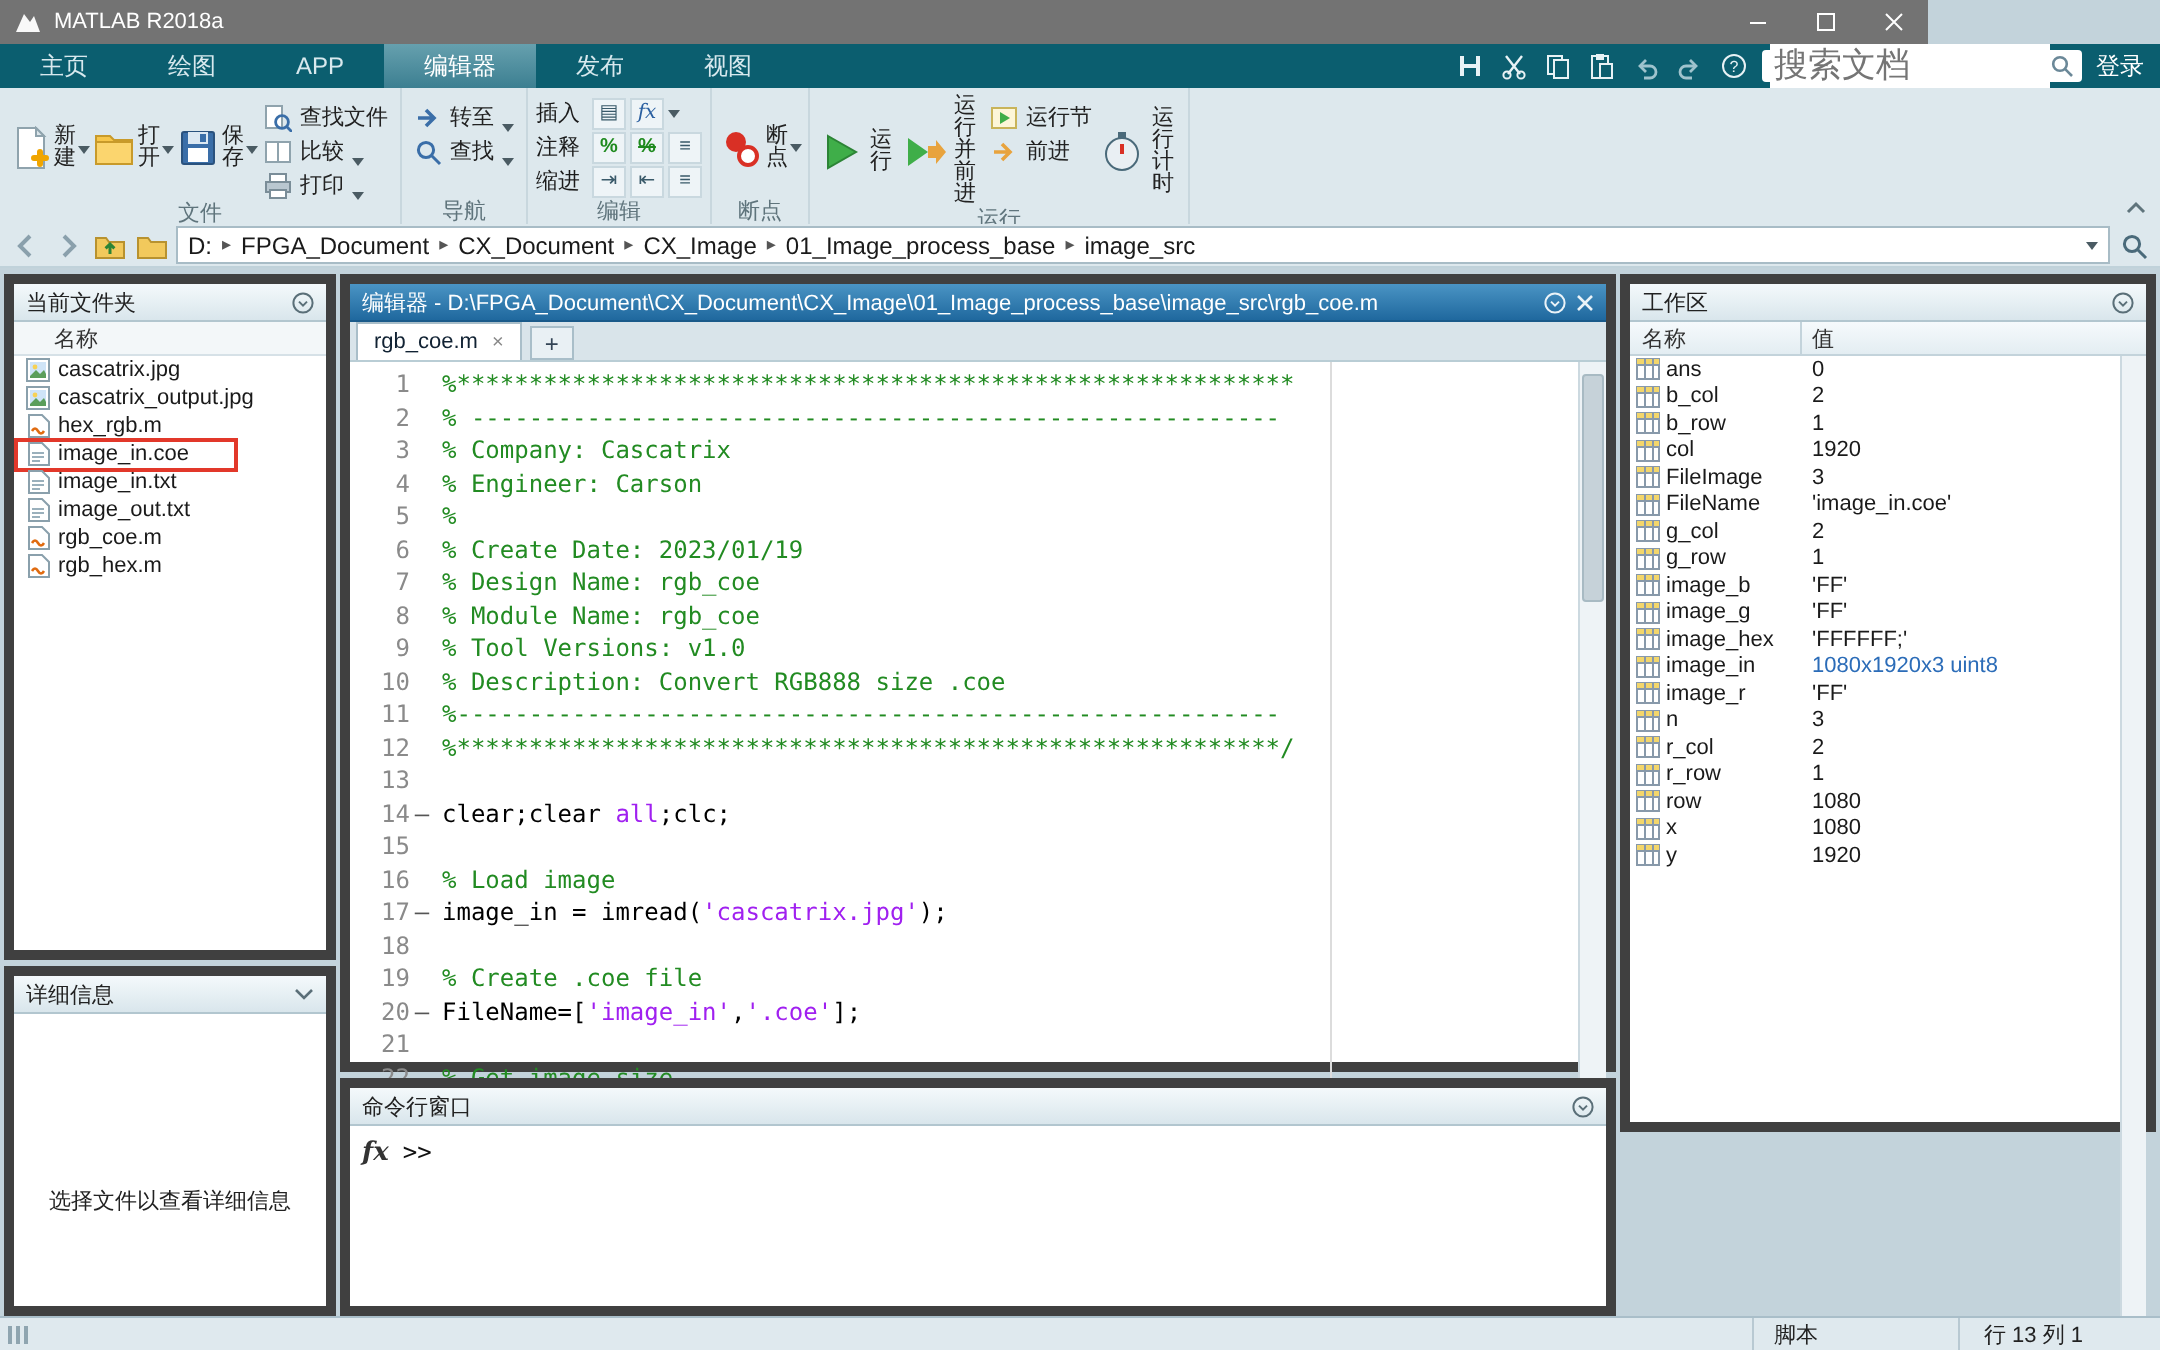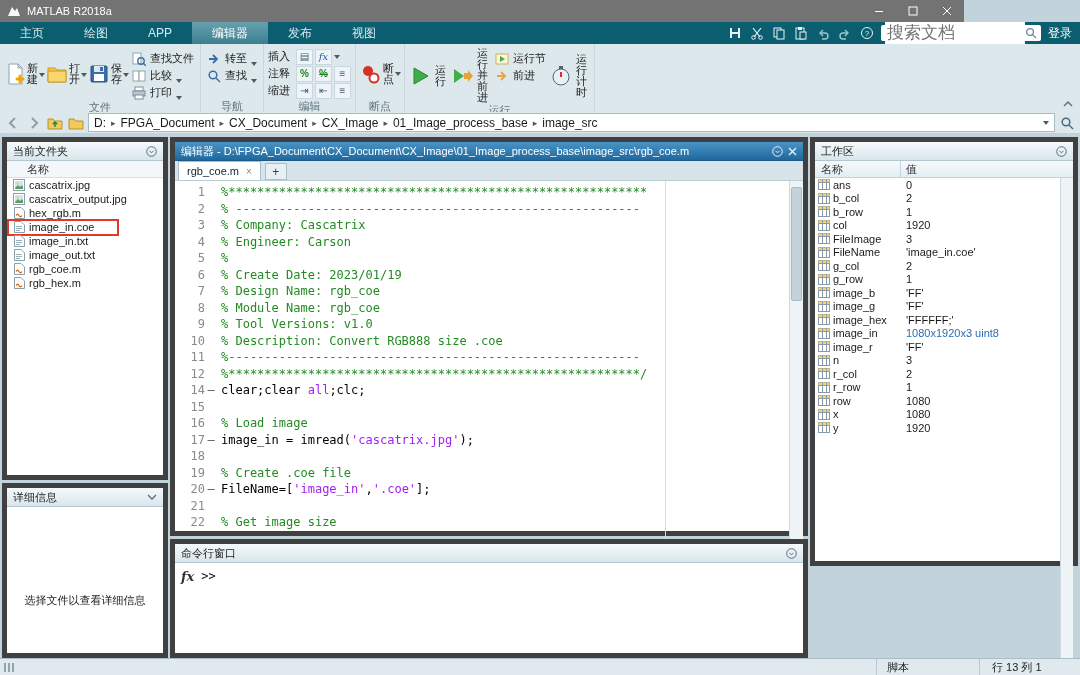--- a/index.html
+++ b/index.html
@@ -608,20 +608,21 @@
         <div class="cline"><span class="ln">3</span><span class="lnd"></span><span class="ltx"><span class="tok-c">% Company: Cascatrix</span></span></div>
         <div class="cline"><span class="ln">4</span><span class="lnd"></span><span class="ltx"><span class="tok-c">% Engineer: Carson</span></span></div>
         <div class="cline"><span class="ln">5</span><span class="lnd"></span><span class="ltx"><span class="tok-c">%</span></span></div>
         <div class="cline"><span class="ln">6</span><span class="lnd"></span><span class="ltx"><span class="tok-c">% Create Date: 2023/01/19</span></span></div>
         <div class="cline"><span class="ln">7</span><span class="lnd"></span><span class="ltx"><span class="tok-c">% Design Name: rgb_coe</span></span></div>
         <div class="cline"><span class="ln">8</span><span class="lnd"></span><span class="ltx"><span class="tok-c">% Module Name: rgb_coe</span></span></div>
         <div class="cline"><span class="ln">9</span><span class="lnd"></span><span class="ltx"><span class="tok-c">% Tool Versions: v1.0</span></span></div>
         <div class="cline"><span class="ln">10</span><span class="lnd"></span><span class="ltx"><span class="tok-c">% Description: Convert RGB888 size .coe</span></span></div>
         <div class="cline"><span class="ln">11</span><span class="lnd"></span><span class="ltx"><span class="tok-c">%---------------------------------------------------------</span></span></div>
         <div class="cline"><span class="ln">12</span><span class="lnd"></span><span class="ltx"><span class="tok-c">%*********************************************************/</span></span></div>
+        <div class="cline"><span class="ln">13</span><span class="lnd"></span><span class="ltx"></span></div>
         <div class="cline"><span class="ln">14</span><span class="lnd">–</span><span class="ltx"><span class="tok-k">clear;clear </span><span class="tok-s">all</span><span class="tok-k">;clc;</span></span></div>
         <div class="cline"><span class="ln">15</span><span class="lnd"></span><span class="ltx"></span></div>
         <div class="cline"><span class="ln">16</span><span class="lnd"></span><span class="ltx"><span class="tok-c">% Load image</span></span></div>
         <div class="cline"><span class="ln">17</span><span class="lnd">–</span><span class="ltx"><span class="tok-k">image_in = imread(</span><span class="tok-s">'cascatrix.jpg'</span><span class="tok-k">);</span></span></div>
         <div class="cline"><span class="ln">18</span><span class="lnd"></span><span class="ltx"></span></div>
         <div class="cline"><span class="ln">19</span><span class="lnd"></span><span class="ltx"><span class="tok-c">% Create .coe file</span></span></div>
         <div class="cline"><span class="ln">20</span><span class="lnd">–</span><span class="ltx"><span class="tok-k">FileName=[</span><span class="tok-s">'image_in'</span><span class="tok-k">,</span><span class="tok-s">'.coe'</span><span class="tok-k">];</span></span></div>
         <div class="cline"><span class="ln">21</span><span class="lnd"></span><span class="ltx"></span></div>
         <div class="cline"><span class="ln">22</span><span class="lnd"></span><span class="ltx"><span class="tok-c">% Get image size</span></span></div>
       </div>

